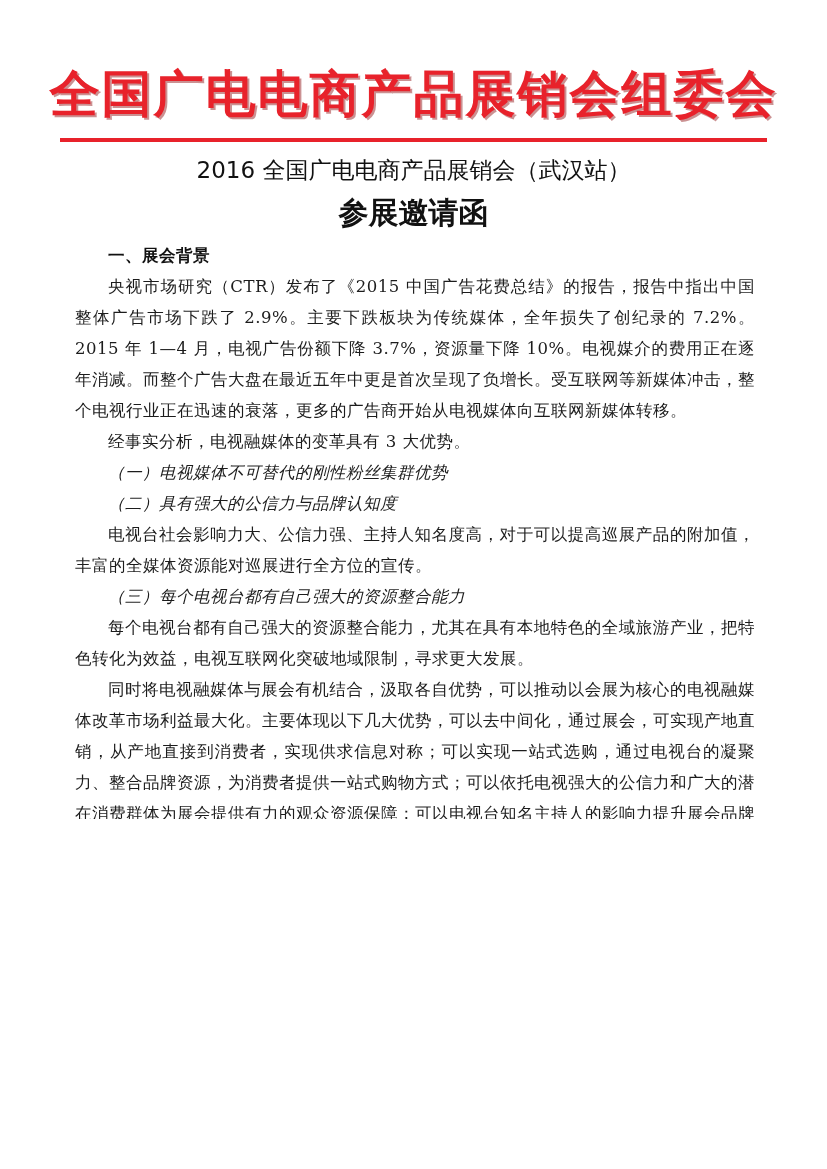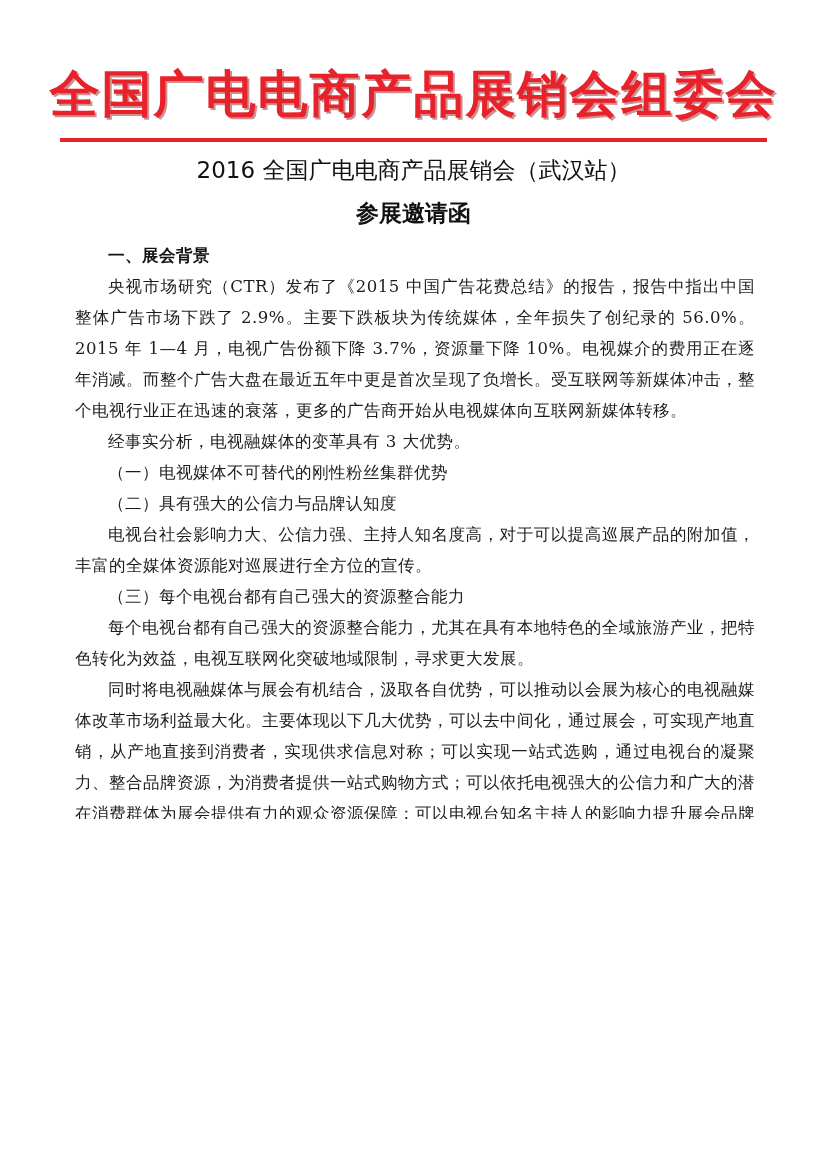--- a/index.html
+++ b/index.html
@@ -38,56 +38,56 @@
     font-weight: normal;
     font-size: 23px;
     line-height: 30px;
     color: #111111;
   }
   .doc-subtitle {
     margin-top: 13px;
     text-align: center;
     font-family: "DejaVu Sans", "Liberation Sans", sans-serif;
     font-weight: bold;
-    font-size: 23px;
+    font-size: 30px;
     line-height: 30px;
     color: #111111;
   }
   .content {
     margin: 12px 72px 0 75px;
     font-size: 16.5px;
     line-height: 31px;
     text-align: justify;
     letter-spacing: 0.5px;
     color: #1c1c1c;
   }
   .content p { text-indent: 2em; }
   .content p.heading {
     font-weight: bold;
     font-family: Liberation Sans, sans-serif;
     color: #111111;
   }
-  .content p.sub { font-weight: normal; }
+  .content p.sub { font-weight: normal; font-style: italic; }
 </style>
 </head>
 <body>
 
 <div class="page">
 
   <div class="org-title">全国广电电商产品展销会组委会</div>
 
   <div class="red-rule"></div>
 
   <div class="doc-title">2016 全国广电电商产品展销会（武汉站）</div>
 
   <div class="doc-subtitle">参展邀请函</div>
 
   <div class="content">
     <p class="heading">一、展会背景</p>
-    <p class="para">央视市场研究（CTR）发布了《2015 中国广告花费总结》的报告，报告中指出中国整体广告市场下跌了 2.9%。主要下跌板块为传统媒体，全年损失了创纪录的 56.0%。2015 年 1—4 月，电视广告份额下降 3.7%，资源量下降 10%。电视媒介的费用正在逐年消减。而整个广告大盘在最近五年中更是首次呈现了负增长。受互联网等新媒体冲击，整个电视行业正在迅速的衰落，更多的广告商开始从电视媒体向互联网新媒体转移。</p>
+    <p class="para">央视市场研究（CTR）发布了《2015 中国广告花费总结》的报告，报告中指出中国整体广告市场下跌了 2.9%。主要下跌板块为传统媒体，全年损失了创纪录的 7.2%。2015 年 1—4 月，电视广告份额下降 3.7%，资源量下降 10%。电视媒介的费用正在逐年消减。而整个广告大盘在最近五年中更是首次呈现了负增长。受互联网等新媒体冲击，整个电视行业正在迅速的衰落，更多的广告商开始从电视媒体向互联网新媒体转移。</p>
     <p class="para">经事实分析，电视融媒体的变革具有 3 大优势。</p>
     <p class="sub">（一）电视媒体不可替代的刚性粉丝集群优势</p>
     <p class="sub">（二）具有强大的公信力与品牌认知度</p>
     <p class="para">电视台社会影响力大、公信力强、主持人知名度高，对于可以提高巡展产品的附加值，丰富的全媒体资源能对巡展进行全方位的宣传。</p>
     <p class="sub">（三）每个电视台都有自己强大的资源整合能力</p>
     <p class="para">每个电视台都有自己强大的资源整合能力，尤其在具有本地特色的全域旅游产业，把特色转化为效益，电视互联网化突破地域限制，寻求更大发展。</p>
     <p class="para">同时将电视融媒体与展会有机结合，汲取各自优势，可以推动以会展为核心的电视融媒体改革市场利益最大化。主要体现以下几大优势，可以去中间化，通过展会，可实现产地直销，从产地直接到消费者，实现供求信息对称；可以实现一站式选购，通过电视台的凝聚力、整合品牌资源，为消费者提供一站式购物方式；可以依托电视强大的公信力和广大的潜在消费群体为展会提供有力的观众资源保障；可以电视台知名主持人的影响力提升展会品牌和知名度。</p>
     <p class="heading">三、展会基本信息</p>
   </div>
 

